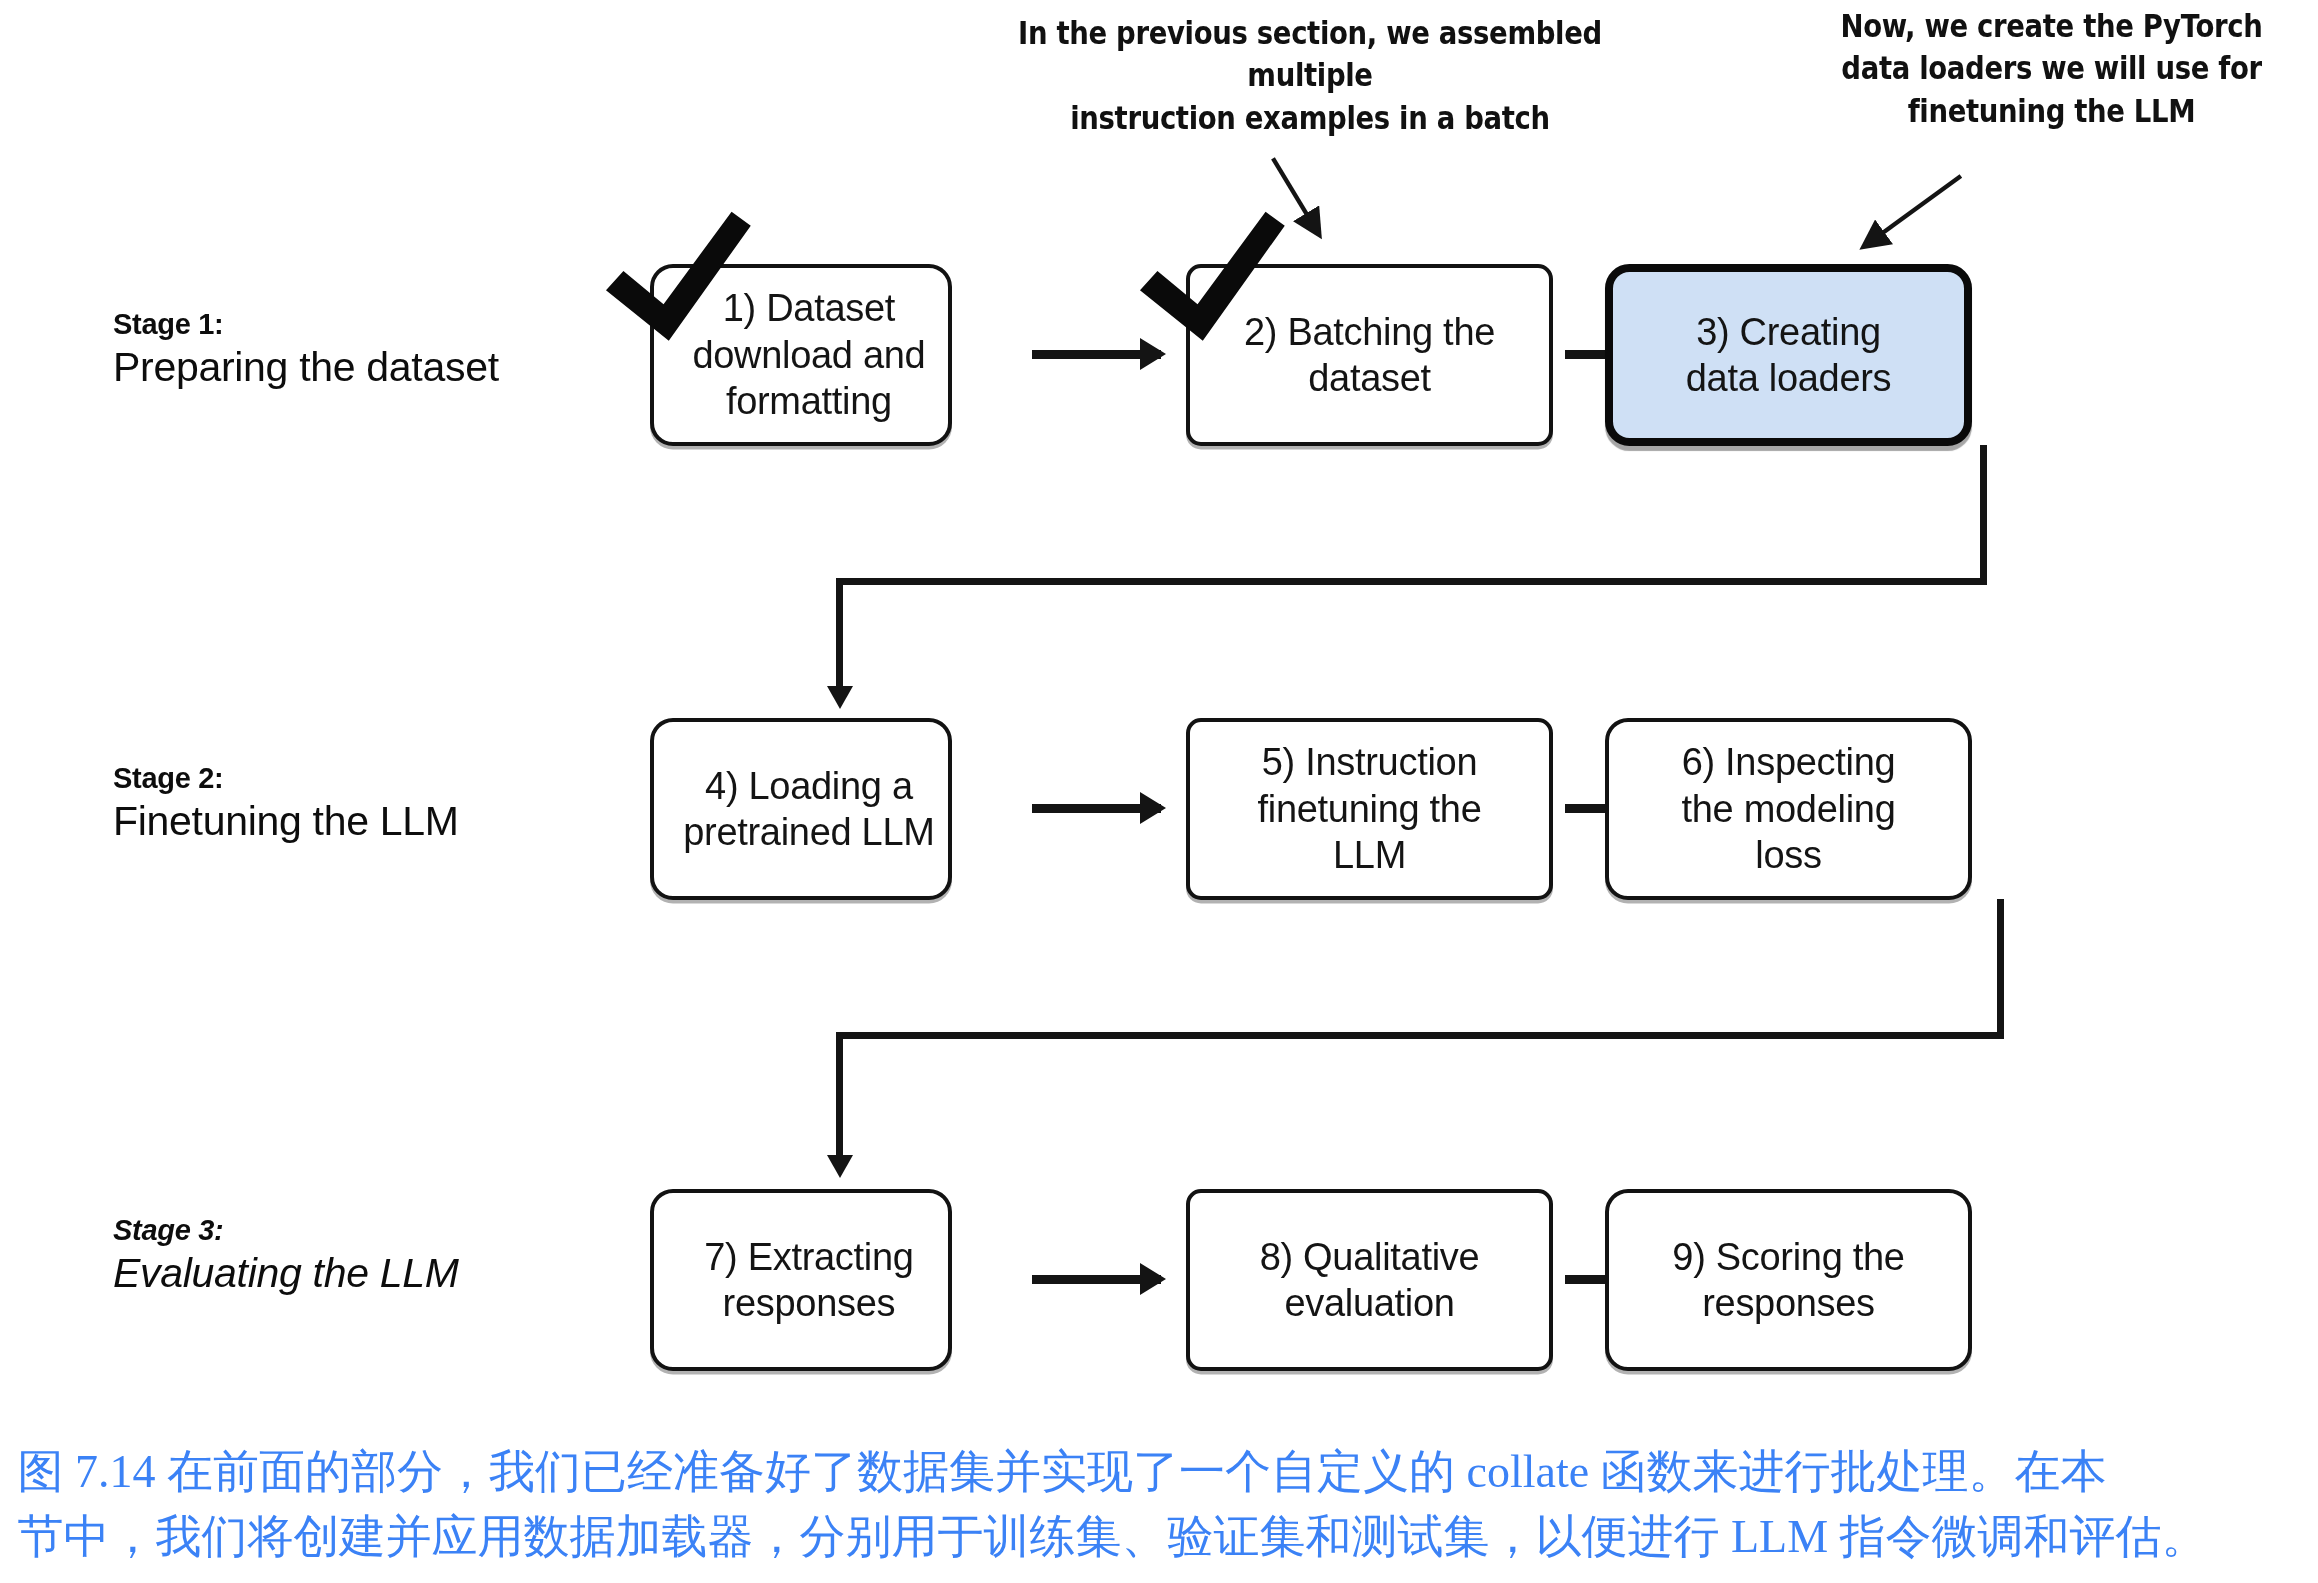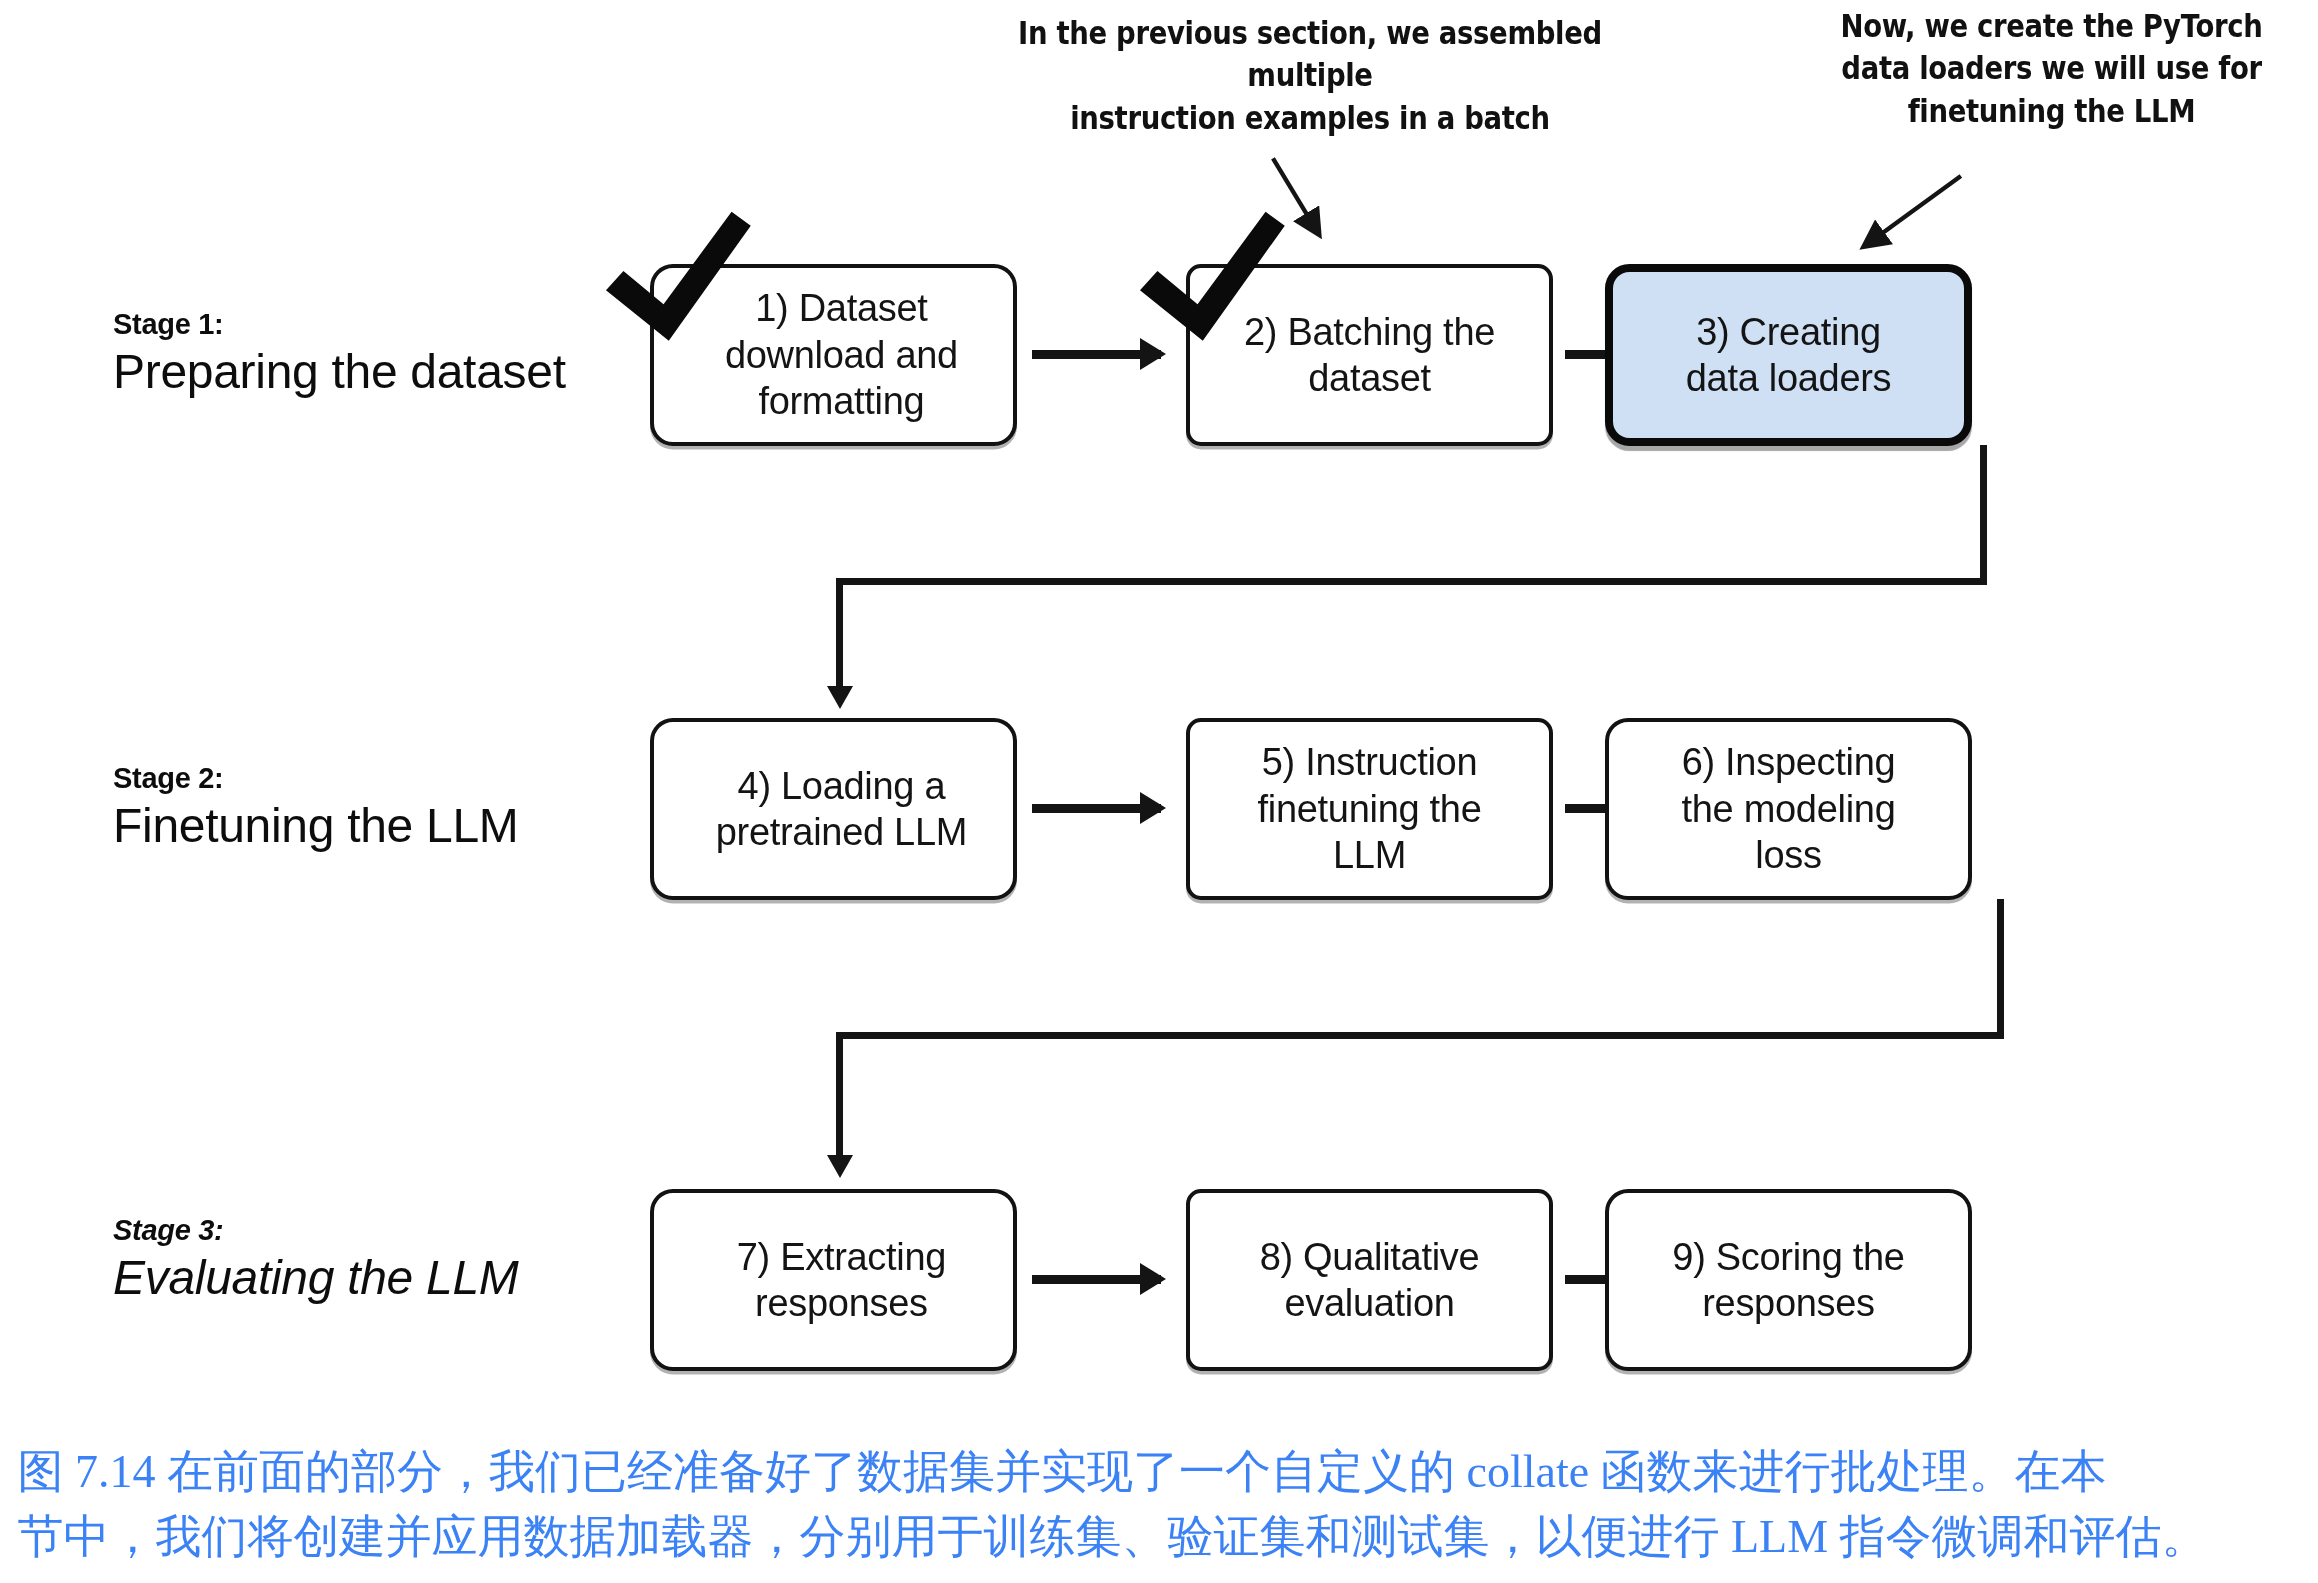--- a/index.html
+++ b/index.html
@@ -48,21 +48,21 @@
   .stage-label .stage-title {
     display: block;
     font-weight: bold;
     font-size: 29px;
     line-height: 1.22;
     letter-spacing: -0.3px;
   }
   .stage-label .stage-sub {
     display: block;
     font-weight: normal;
-    font-size: 48px;
+    font-size: 41px;
     line-height: 1.26;
     letter-spacing: -0.3px;
   }
   #stage-1-label { left: 113px; top: 307px; }
   #stage-2-label { left: 113px; top: 761px; }
   #stage-3-label { left: 113px; top: 1213px; font-style: italic; }
 
   
   .flow-box {
     position: absolute;
@@ -85,21 +85,21 @@
   .flow-box.highlight {
     background: #cfe0f5;
     border-width: 8.7px;
     border-color: #0a0a0a;
     border-radius: 24.4px;
     box-shadow: 0 4.4px 0.9px rgba(0,0,0,0.35);
   }
   .flow-box span { display: block; }
 
   
-  .col-1 { left: 650px;  width: 367px; padding-left: 28px; }
+  .col-1 { left: 650px;  width: 302px; padding-left: 28px; }
   .col-2 { left: 1186px; width: 367px; border-radius: 15px; }
   .col-3 { left: 1605px; width: 367px; }
 
   
   .row-1 { top: 264px;  height: 182px; }
   .row-2 { top: 718px;  height: 182px; }
   .row-3 { top: 1189px; height: 182px; }
 
   
   .h-arrow {

